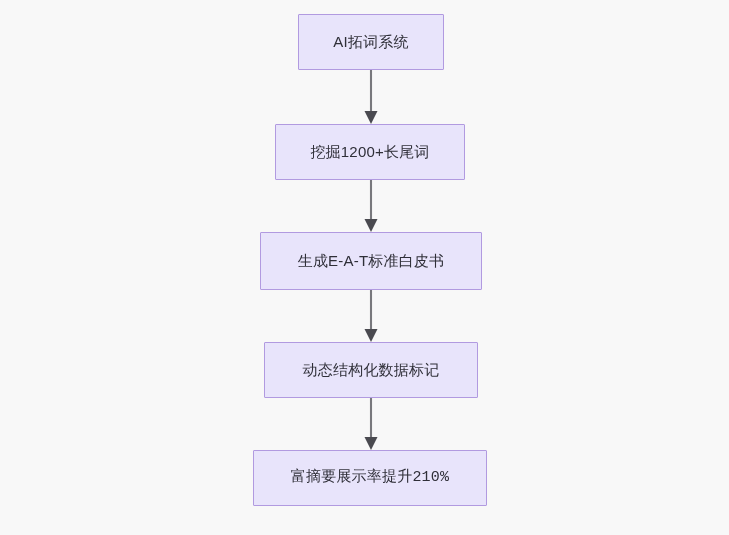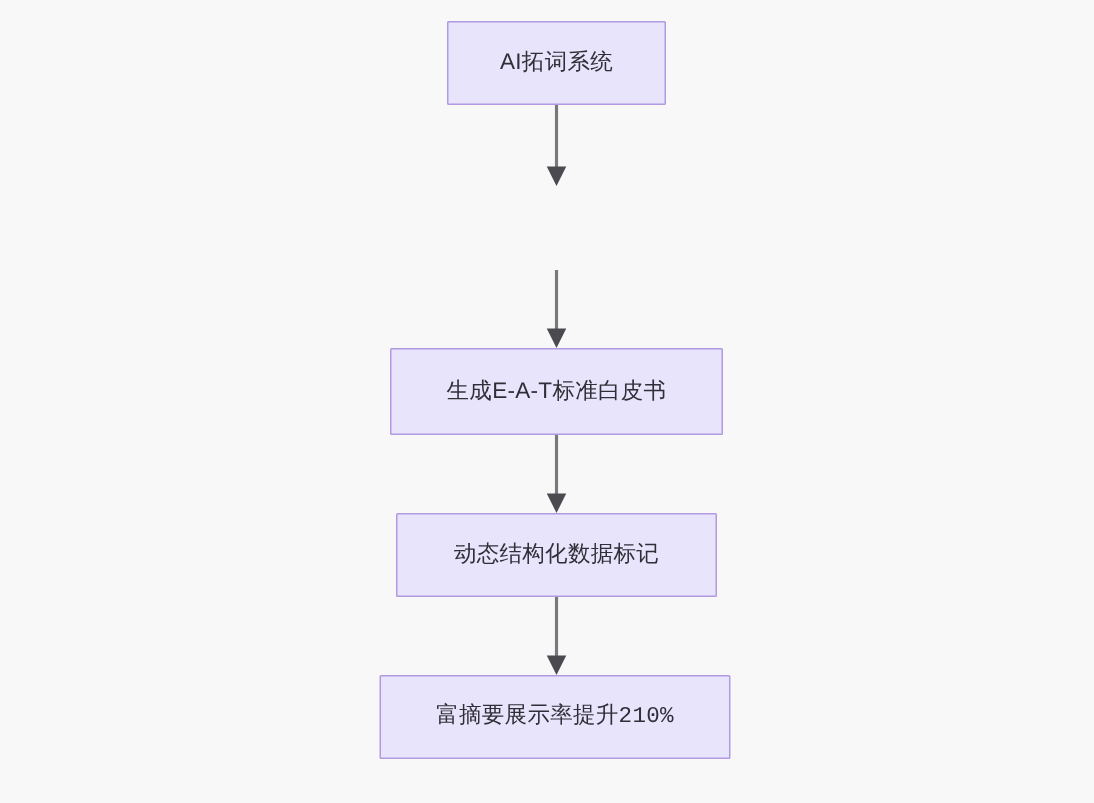--- a/index.html
+++ b/index.html
@@ -87,20 +87,23 @@
     <g>
       <line class="edge-line" x1="371" y1="398" x2="371" y2="441"></line>
       <polygon class="edge-head" points="371,450 364.5,437 377.5,437"></polygon>
     </g>
   </svg>
 
   <div class="node" id="node-0">
     <span class="node-label">AI拓词系统</span>
   </div>
 
+  <div class="node" id="node-1">
+    <span class="node-label">挖掘1200+长尾词</span>
+  </div>
 
   <div class="node" id="node-2">
     <span class="node-label">生成E-A-T标准白皮书</span>
   </div>
 
   <div class="node" id="node-3">
     <span class="node-label">动态结构化数据标记</span>
   </div>
 
   <div class="node" id="node-4">

